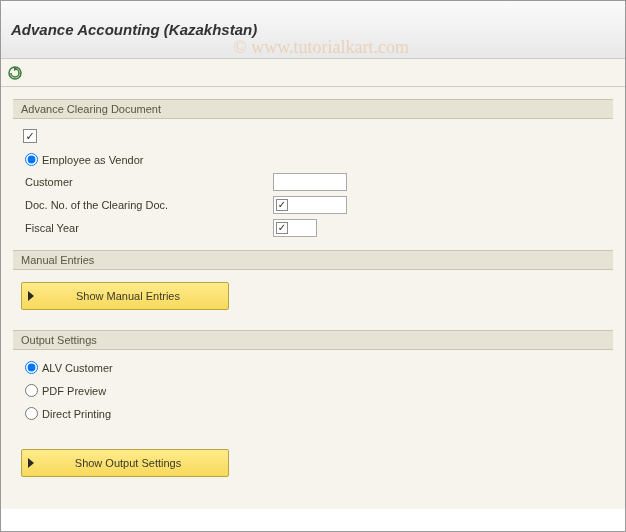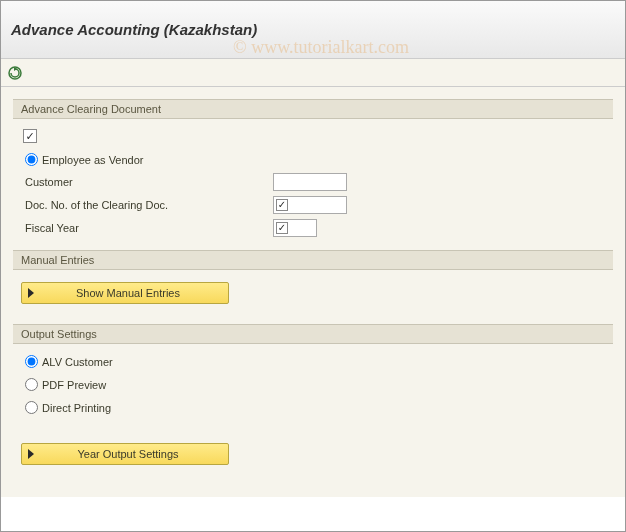--- a/index.html
+++ b/index.html
@@ -108,21 +108,21 @@
       content: "✓";
       font-size: 11px;
       line-height: 1;
       color: #2a2a2a;
     }
     .yellow-button {
       background: linear-gradient(to bottom, #ffeb8a, #f8d95c);
       border: 1px solid #b8a640;
       border-radius: 2px;
       padding: 0 14px 0 6px;
-      height: 22px;
+      height: 28px;
       display: flex;
       align-items: center;
       gap: 8px;
       color: #3a3a2a;
       font-size: 11px;
       cursor: pointer;
       width: 208px;
       margin: 6px 0 10px 0;
     }
     .yellow-button .arrow {
@@ -282,19 +282,19 @@
             <input type="radio" name="output-type" style="">
             <span>Direct Printing</span>
           </label>
         </div>
       </div>
 
       <div style="height:18px"></div>
 
       <button class="yellow-button">
         <span class="arrow"></span>
-        <span class="btn-text">Year Output Settings</span>
+        <span class="btn-text">Show Output Settings</span>
       </button>
 
     </div>
   </div>
 
 </div>
 
 </body></html>

